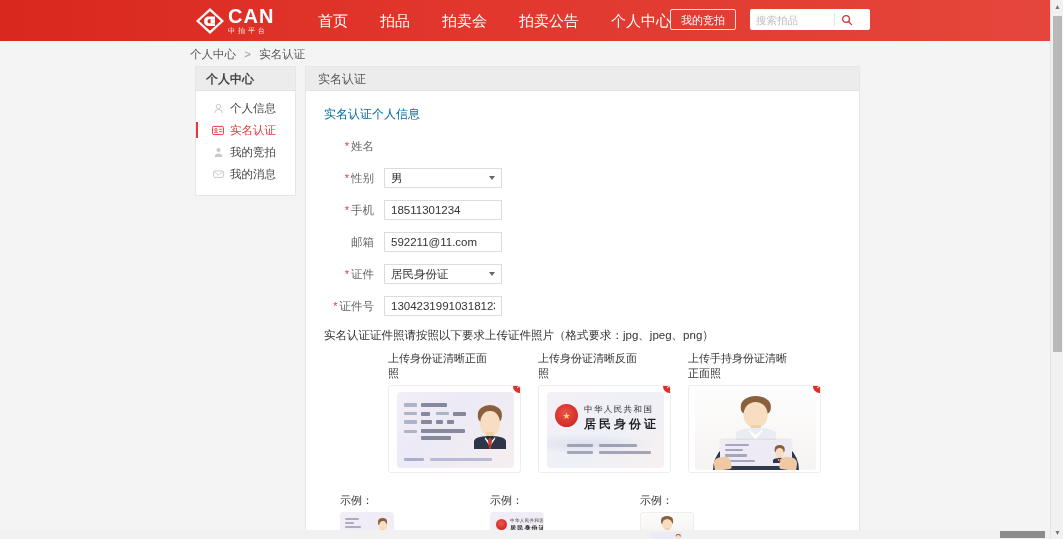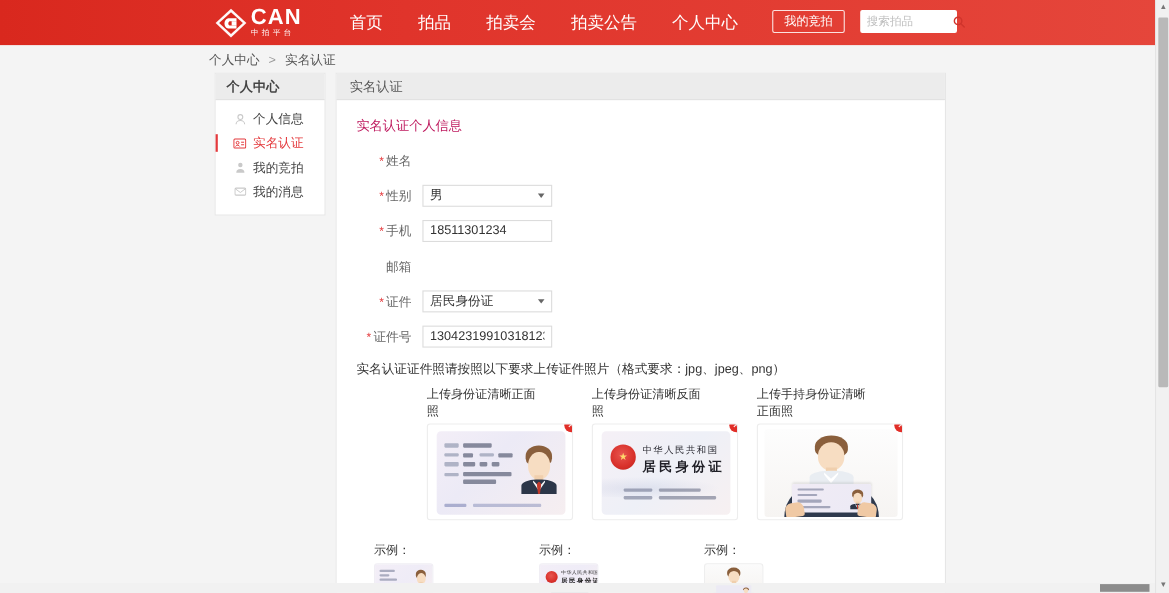--- a/index.html
+++ b/index.html
@@ -55,21 +55,21 @@
     position: absolute; right: -10px; top: 9px;
     display: flex; align-items: center;
   }
   .btn-mybid {
     border: 1px solid rgba(255,255,255,.85);
     color: #fff; font-size: 11px;
     padding: 0 10px; height: 21px; line-height: 20px;
     border-radius: 2px; background: transparent; white-space: nowrap;
   }
   .searchbox {
-    margin-left: 14px; width: 88px; height: 21px;
+    margin-left: 14px; width: 120px; height: 21px;
     background: #fff; border-radius: 2px;
     display: flex; align-items: center; position: relative;
   }
   .searchbox input {
     border: 0; outline: 0; height: 19px; width: 84px;
     font-size: 10.5px; padding-left: 6px; color: #333;
     background: transparent; font-family: "Liberation Sans", sans-serif;
   }
   .searchbox input::placeholder { color: #bdbdbd; }
   .search-sep { width: 1px; height: 13px; background: #e3e3e3; }
@@ -121,21 +121,21 @@
     position: absolute; left: 305px; top: 66px;
     width: 555px; min-height: 473px;
     background: #fff; border: 1px solid #e6e6e6;
   }
   .panel-head {
     height: 24px; line-height: 24px;
     background: #ececec; border-bottom: 1px solid #e2e2e2;
     padding-left: 12px; font-size: 12px; color: #555;
   }
   .panel-body { padding: 12px 0 0 16px; }
-  .sec-title { font-size: 12px; color: #be185d; margin: 3px 0 10px 2px; }
+  .sec-title { font-size: 12px; color: #0369a1; margin: 3px 0 10px 2px; }
 
   
   .frow { display: flex; align-items: center; height: 26px; margin-bottom: 6px; }
   .flabel {
     width: 62px; text-align: right; padding-right: 10px;
     font-size: 11.5px; color: #666; position: relative;
     white-space: nowrap;
   }
   .req { color: #e4393c; margin-right: 2px; font-size: 11px; }
   .fctrl { position: relative; }
@@ -506,20 +506,23 @@
           <span class="req">*</span><span>手机</span>
         </div>
         <div class="fctrl">
           <input class="finput" type="text" value="18511301234" style="">
         </div>
       </div>
 
       <div class="frow">
         <div class="flabel">
           <span>邮箱</span>
+        </div>
+        <div class="fctrl">
+          <input class="finput" type="text" value="592211@11.com" style="">
         </div>
       </div>
 
       <div class="frow">
         <div class="flabel">
           <span class="req">*</span><span>证件</span>
         </div>
         <div class="fctrl">
           <div class="fselect">
             <span>居民身份证</span>

